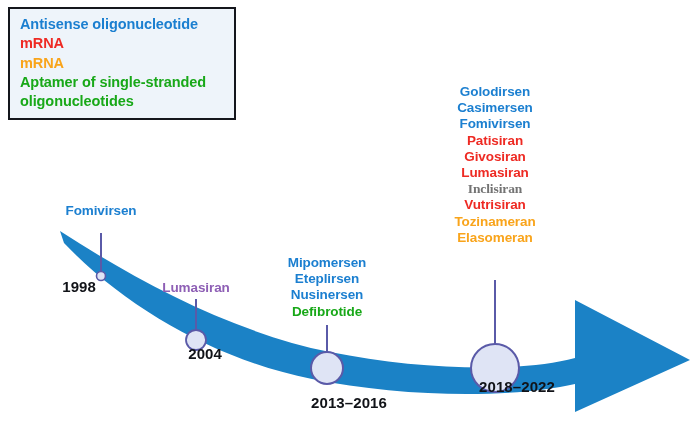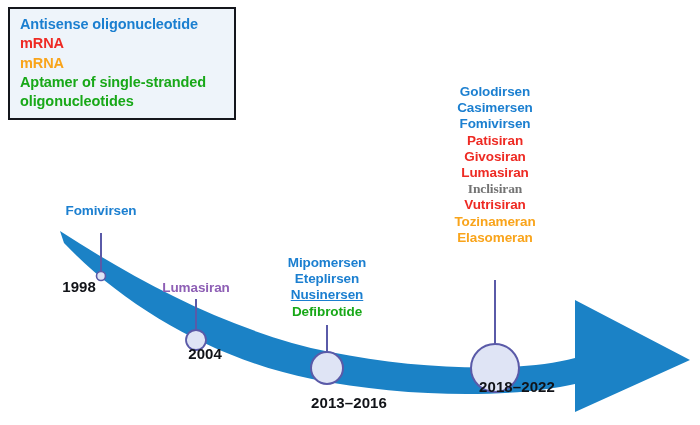--- a/index.html
+++ b/index.html
@@ -109,21 +109,21 @@
       <div class="drug" style="color: rgb(27, 127, 208);">Fomivirsen</div>
     </div>
 
   <div class="node-labels" style="left:136px; top:280px; width:120px;">
       <div class="drug" style="color: rgb(142, 95, 181);">Lumasiran</div>
     </div>
 
   <div class="node-labels" style="left:267px; top:255px; width:120px;">
       <div class="drug" style="color: rgb(27, 127, 208);">Mipomersen</div>
       <div class="drug" style="color: rgb(27, 127, 208);">Eteplirsen</div>
-      <div class="drug" style="color: rgb(27, 127, 208); text-decoration: underline;">Nusinersen</div>
+      <div class="drug" style="color: rgb(27, 127, 208);">Nusinersen</div>
       <div class="drug" style="color: rgb(24, 168, 24);">Defibrotide</div>
     </div>
 
   <div class="node-labels" style="left:435px; top:84px; width:120px;">
       <div class="drug" style="color: rgb(27, 127, 208);">Golodirsen</div>
       <div class="drug" style="color: rgb(27, 127, 208);">Casimersen</div>
       <div class="drug" style="color: rgb(27, 127, 208);">Fomivirsen</div>
       <div class="drug" style="color: rgb(238, 42, 35);">Patisiran</div>
       <div class="drug" style="color: rgb(238, 42, 35);">Givosiran</div>
       <div class="drug" style="color: rgb(238, 42, 35);">Lumasiran</div>

